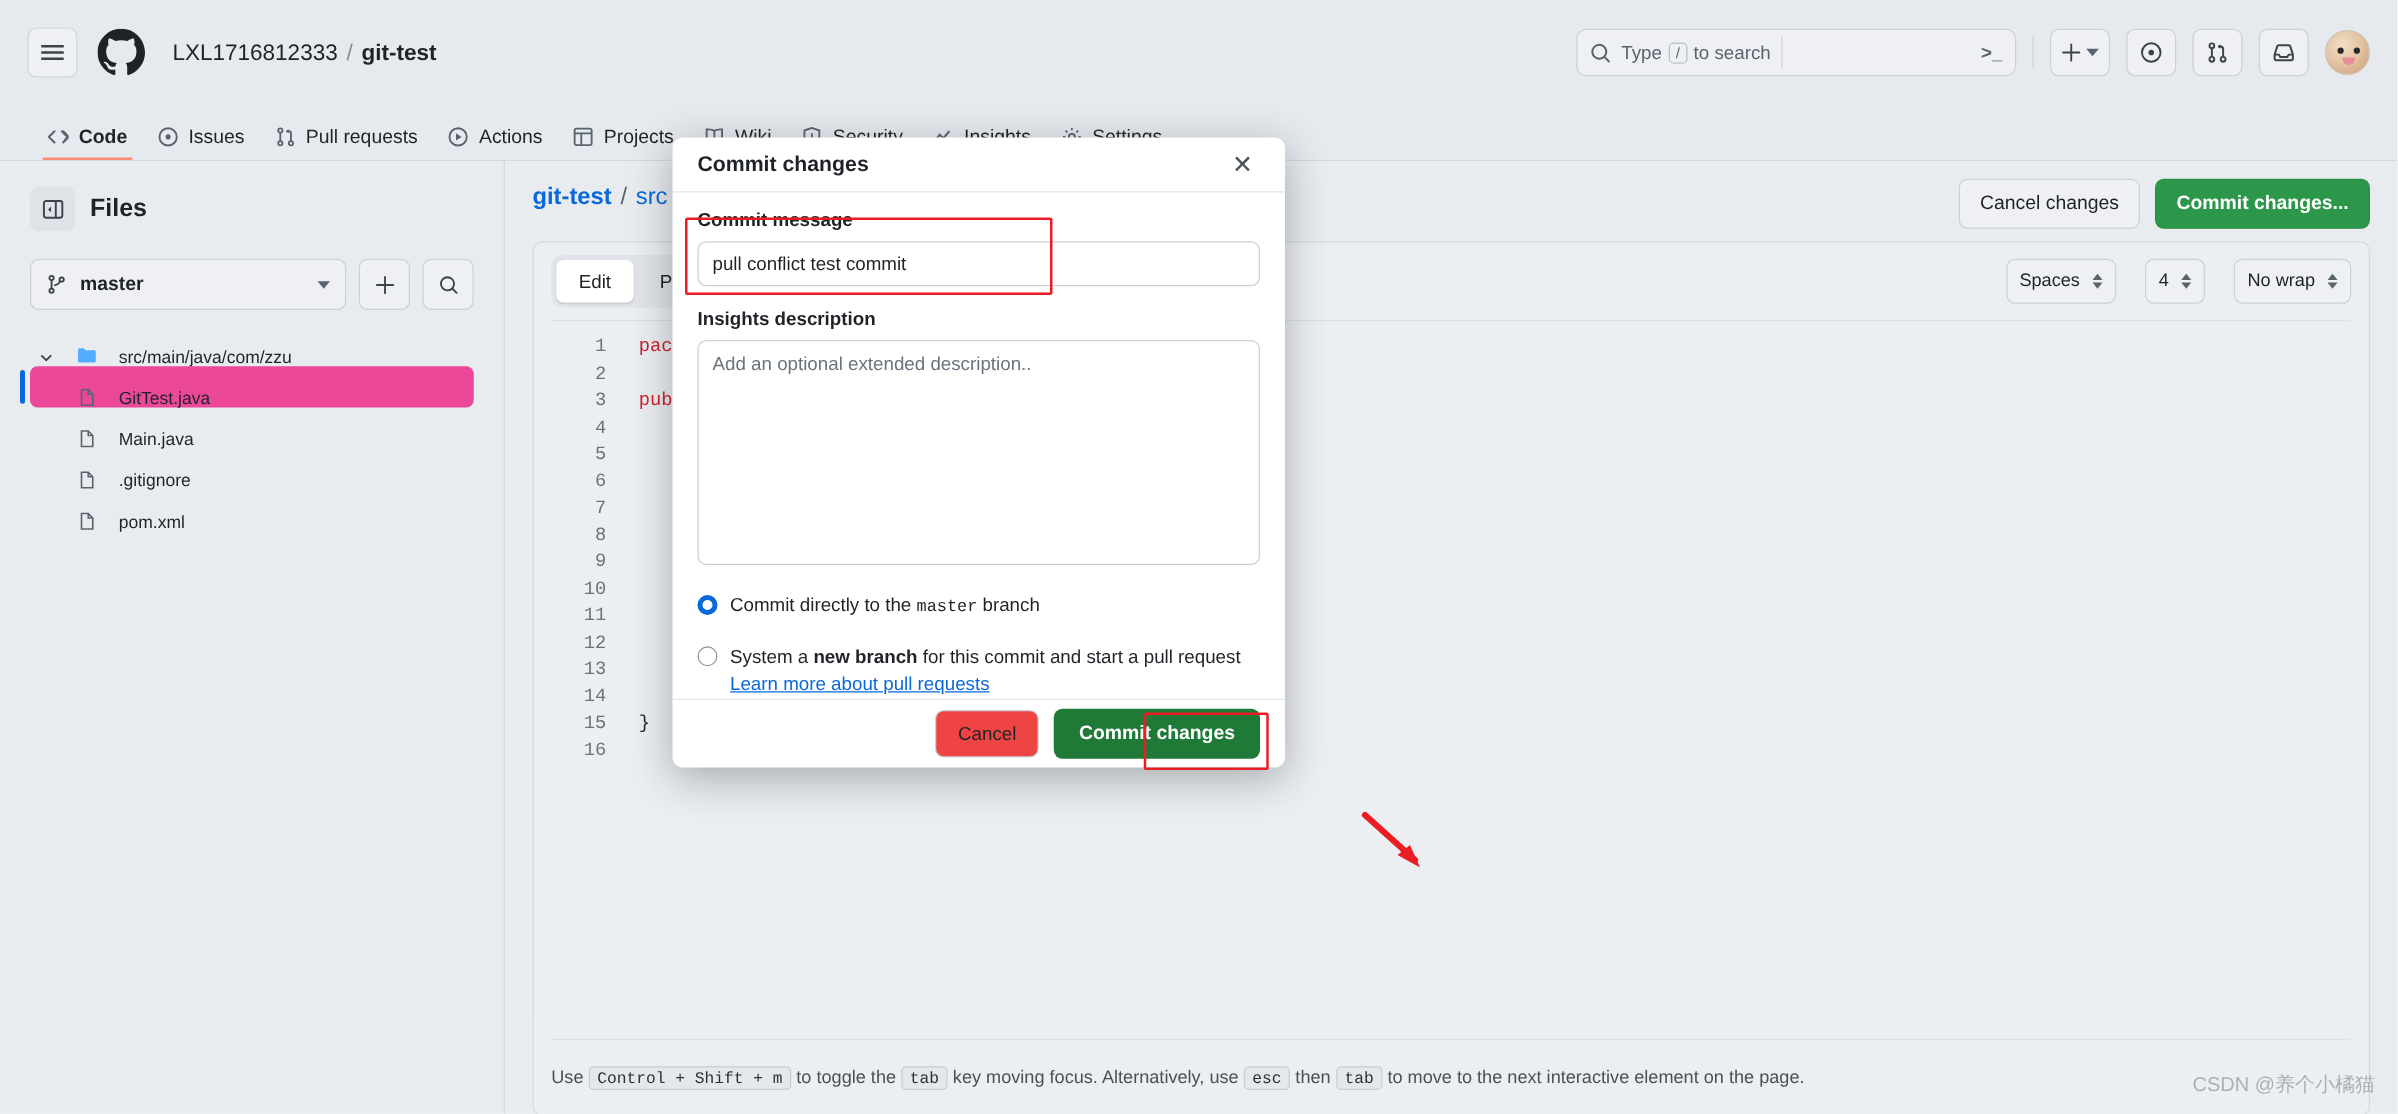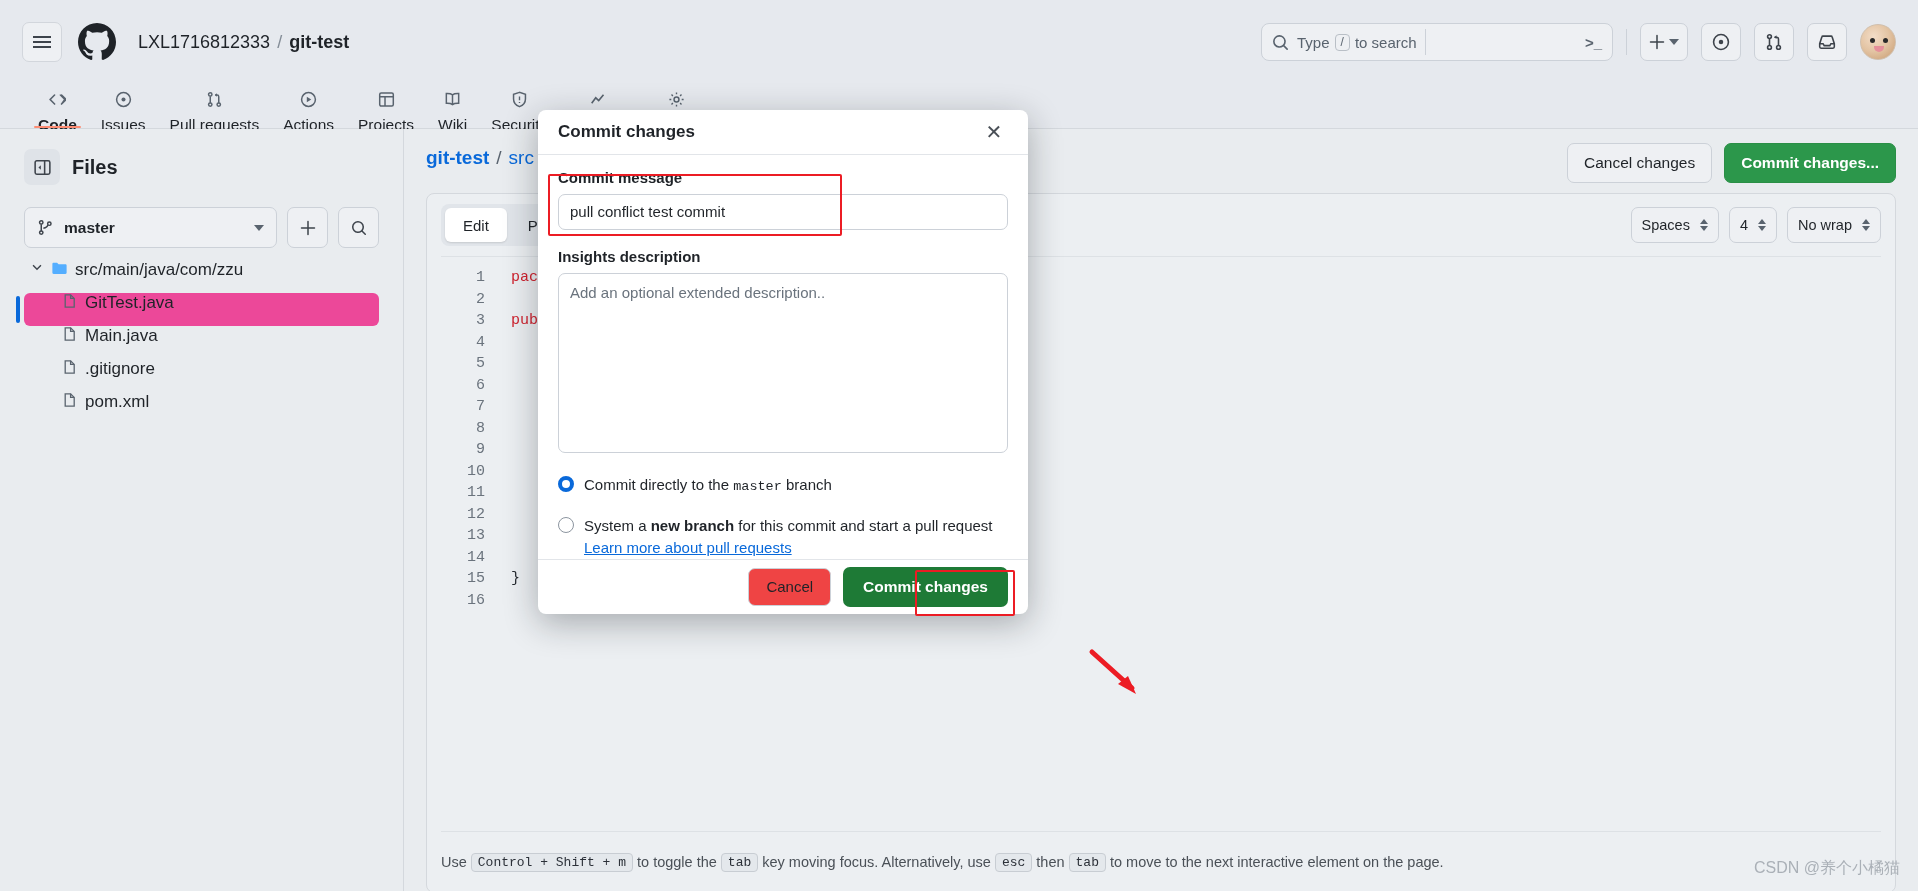--- a/index.html
+++ b/index.html
@@ -66,21 +66,20 @@
   
   .nav-tabs {
     position: absolute; top: 84px; left: 0; width: 1918px; height: 45px;
     background: #e6e9ee; display: flex; align-items: flex-start; padding: 0 26px;
     border-bottom: 1px solid #d4d8dd;
   }
   .nav-tab {
     display: flex; align-items: center; gap: 8px; padding: 7px 12px 0 12px;
     height: 44px; font-size: 15.5px; color: #1f2328; cursor: pointer; position: relative;
     white-space: nowrap;
-    flex-direction: column;
   }
   .nav-tab.active { font-weight: bold; }
   .nav-tab.active::after {
     content: ""; position: absolute; left: 8px; right: 8px; bottom: 0; height: 2px;
     background: #fd8c73; border-radius: 2px;
   }
   .nav-tab svg { flex: none; }
 
   
   .page-body { position: absolute; top: 129px; left: 0; width: 1918px; height: 762px; display: flex; background: #e9ecef; }
@@ -108,22 +107,22 @@
   .gotofile {
     height: 41px; border: 1px solid #ccd1d8; border-radius: 7px; background: #eef0f3;
     display: flex; align-items: center; padding: 0 12px; gap: 10px; margin-bottom: 20px; cursor: text;
   }
   .gotofile .ph { font-size: 15.5px; color: #59636e; }
   .gotofile .kbd {
     margin-left: auto; border: 1px solid #c3c9d0; border-radius: 4px; font-size: 12px;
     color: #59636e; padding: 1px 7px; background: #e9ecef;
   }
   .tree-row {
-    display: flex; align-items: flex-start; gap: 7px; height: 33px; padding-left: 6px;
-    font-size: 17px; color: #1f2328; cursor: pointer; border-radius: 6px; position: relative;
+    display: flex; align-items: flex-end; gap: 17px; height: 33px; padding-left: 6px;
+    font-size: 14px; color: #1f2328; cursor: pointer; border-radius: 6px; position: relative;
   }
   .tree-row.folder { font-weight: normal; }
   .tree-row.file { padding-left: 38px; }
   .tree-row.selected { background: #ec4899; }
   .tree-row.selected::before {
     content: ""; position: absolute; left: -8px; top: 3px; bottom: 3px; width: 4px;
     background: #0969da; border-radius: 3px;
   }
 
   
@@ -138,21 +137,21 @@
     display: flex; align-items: center; border: 1px solid #ccd1d8; background: #eef0f3; color: #1f2328;
   }
   .btn.primary { background: #2c974b; border-color: #2a8f46; color: #ffffff; font-weight: bold; }
 
   .editor-shell { border: 1px solid #d4d8dd; border-radius: 8px; background: #eceff2; overflow: hidden; height: 700px; position: relative; }
   .editor-toolbar { height: 62px; display: flex; align-items: center; padding: 0 14px; position: relative; }
   .seg-group { background: #e1e5ea; border-radius: 8px; padding: 4px; display: flex; gap: 3px; }
   .seg-btn { height: 34px; padding: 0 18px; border-radius: 6px; font-size: 15px; display: flex; align-items: center; cursor: pointer; color: #1f2328; }
   .seg-btn.active { background: #ffffff; font-weight: normal; box-shadow: 0 1px 2px rgba(0,0,0,.12); }
   .copilot-btn { display: flex; align-items: center; gap: 8px; margin-left: 18px; font-size: 15px; color: #1f2328; cursor: pointer; }
-  .tool-right { margin-left: auto; display: flex; gap: 10px; }
+  .tool-right { margin-left: auto; display: flex; gap: 23px; }
   .sel-box {
     height: 36px; border: 1px solid #ccd1d8; border-radius: 7px; background: #eef0f3;
     display: flex; align-items: center; padding: 0 10px; gap: 10px; font-size: 14.5px; color: #1f2328; cursor: pointer;
   }
   .updown { display: flex; flex-direction: column; gap: 2px; }
   .updown i { width: 0; height: 0; border-left: 4px solid transparent; border-right: 4px solid transparent; }
   .updown i.u { border-bottom: 5px solid #59636e; }
   .updown i.d { border-top: 5px solid #59636e; }
 
   .code-area {

